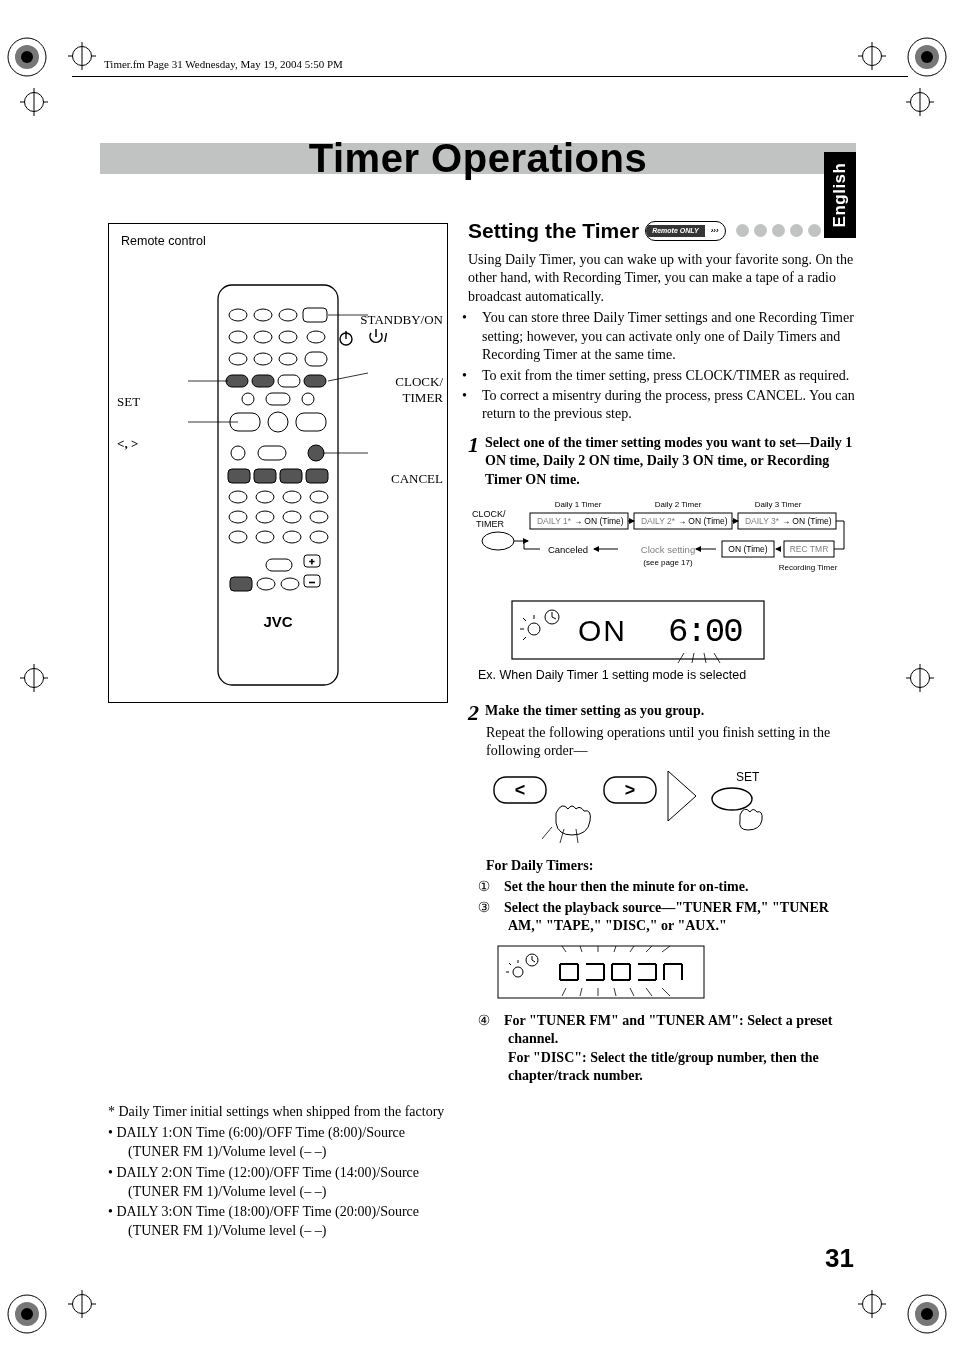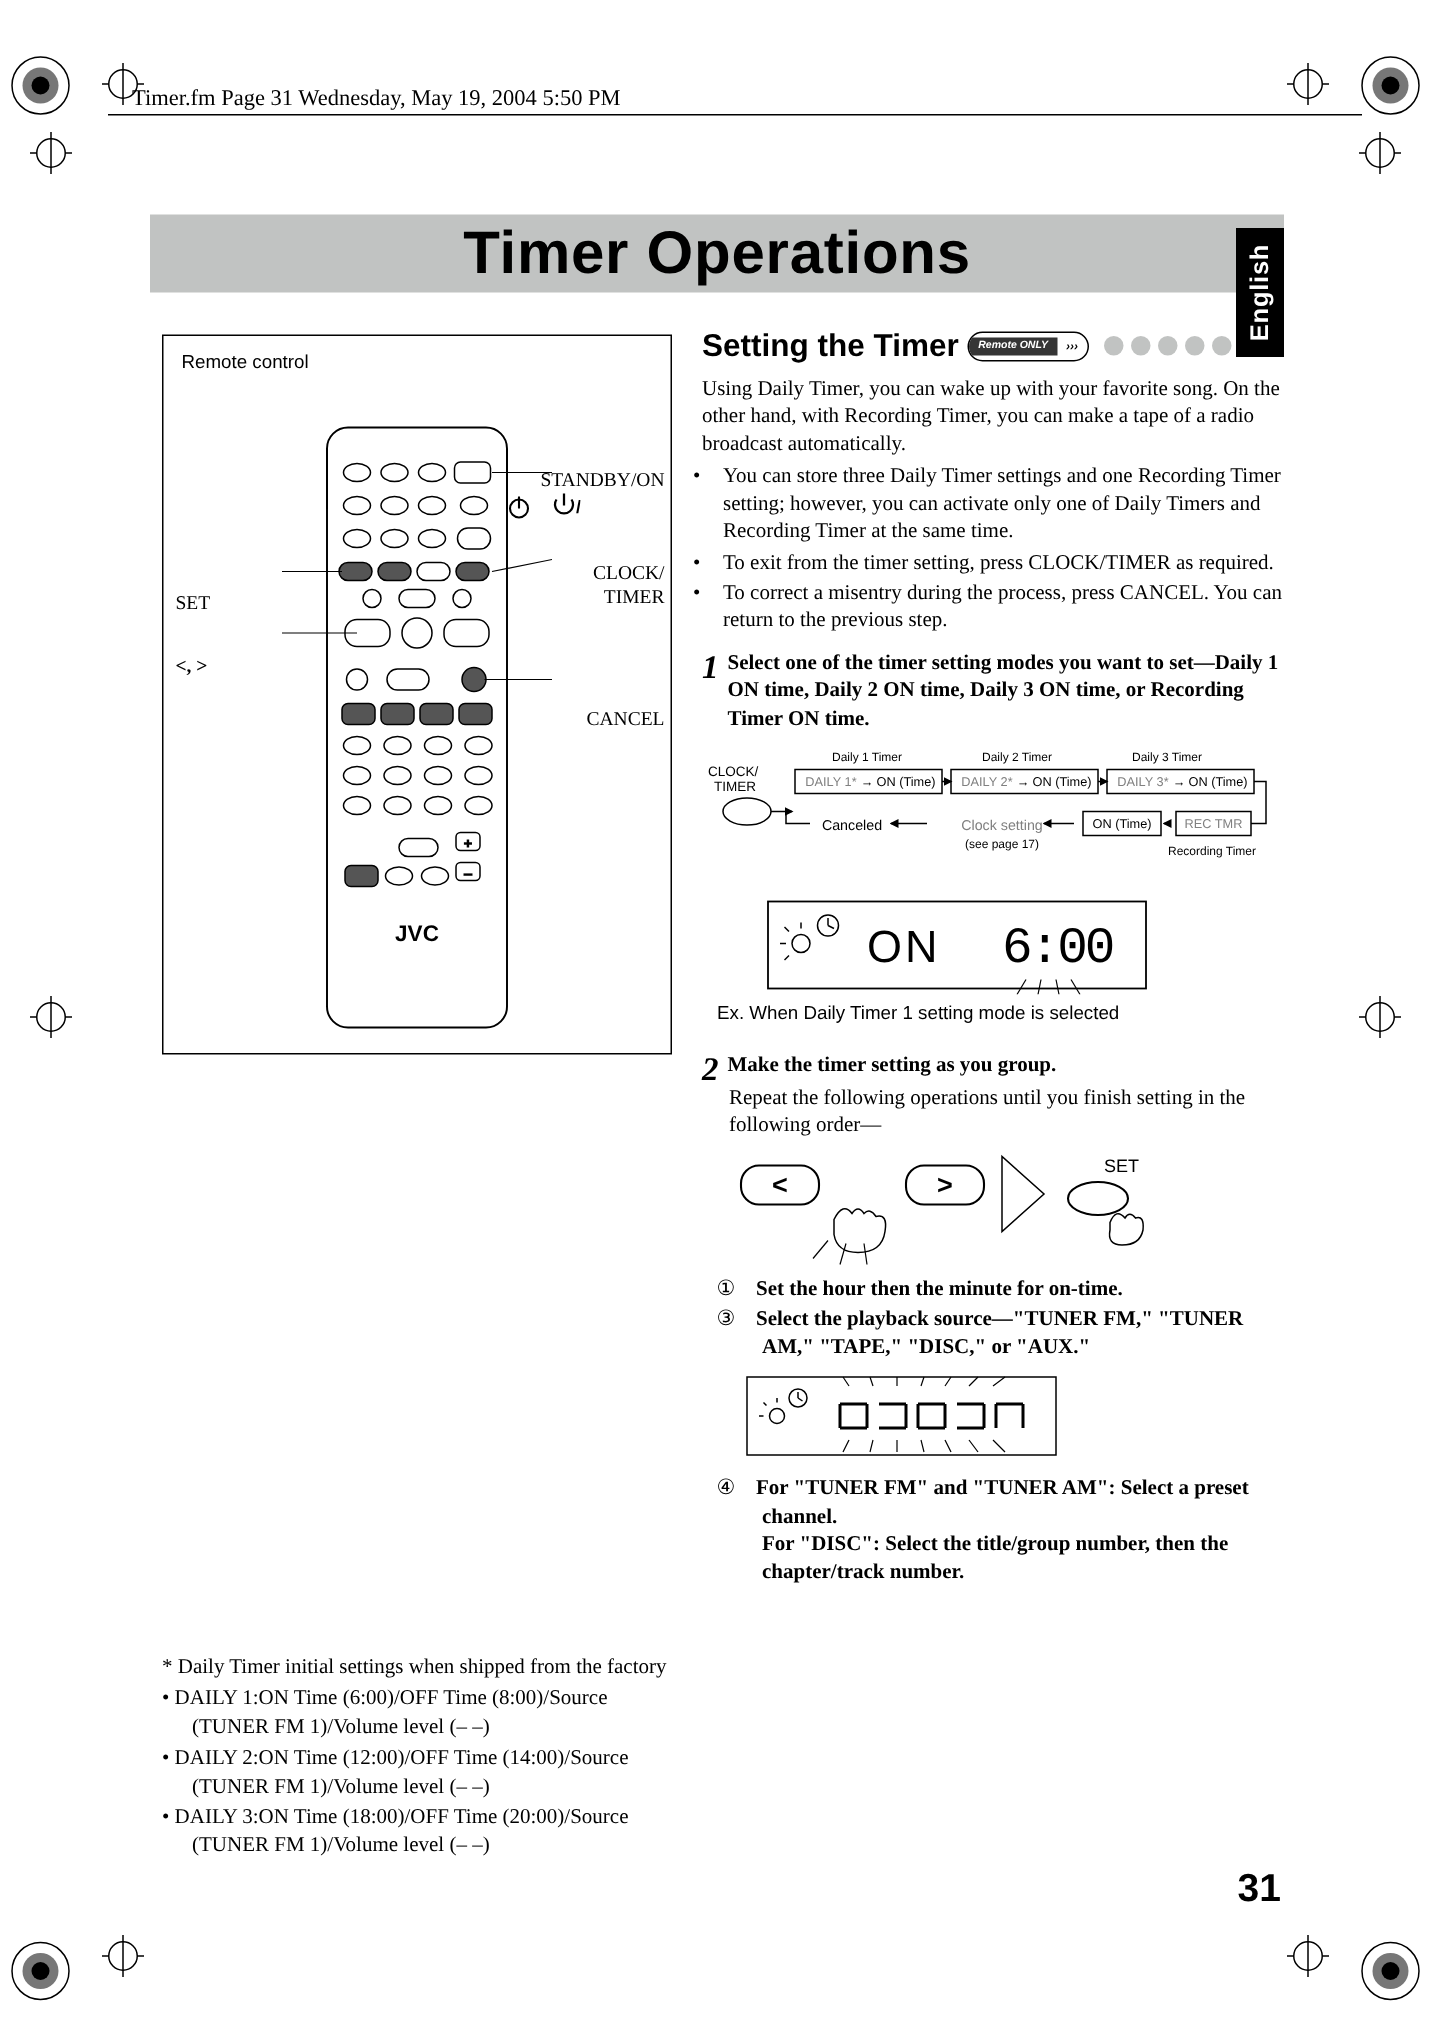--- a/index.html
+++ b/index.html
@@ -6,33 +6,33 @@
   body {
     font-family: "Times New Roman", Times, serif;
     background: #fff;
     width: 954px;
     height: 1351px;
     position: relative;
     color: #000;
   }
   .page-header-meta {
     position: absolute;
-    top: 58px; left: 88px;
+    top: 58px; left: 104px;
     font-family: "Times New Roman", serif;
-    font-size: 15px;
+    font-size: 11px;
   }
   .header-rule {
     position: absolute;
     top: 76px; left: 72px; right: 46px;
     border-top: 1px solid #000;
   }
   .title-band {
     position: absolute;
     top: 143px; left: 100px; right: 98px;
-    height: 52px;
+    height: 31px;
     background: #c1c3c2;
     display: flex;
     align-items: center;
     justify-content: center;
   }
   .title-band h1 {
     font-family: Arial, Helvetica, sans-serif;
     font-weight: 700;
     font-size: 40px;
     letter-spacing: 0.5px;
@@ -478,20 +478,21 @@
           <path d="M0 6 q4 -10 10 -3 q3 -5 7 0 q6 -2 5 8 q-2 10 -14 10 q-10 0 -8 -10 z"></path>
         </g>
 
         <g stroke="#000" stroke-width="0.8">
           <line x1="66" y1="58" x2="56" y2="70"></line>
             <line x1="78" y1="60" x2="74" y2="74"></line>
             <line x1="90" y1="60" x2="92" y2="74"></line>
         </g>
       </svg>
 
+      <p class="subhead">For Daily Timers:</p>
       <ul class="circled-list">
         <li><span class="circ">①</span><span>Set the hour then the minute for on-time.</span></li>
         <li><span class="circ">③</span><span>Select the playback source—"TUNER FM," "TUNER AM," "TAPE," "DISC," or "AUX."</span></li>
       </ul>
 
       <svg class="disp-svg" width="210" height="58" viewBox="0 0 210 58" style="margin-left:10px; margin-top:8px;">
         <rect x="2" y="2" width="206" height="52" fill="#fff" stroke="#000"></rect>
         <g transform="translate(22,28)" stroke="#000" fill="none">
           <circle r="5"></circle>
             <line x1="-9" y1="0" x2="-12" y2="0"></line>

